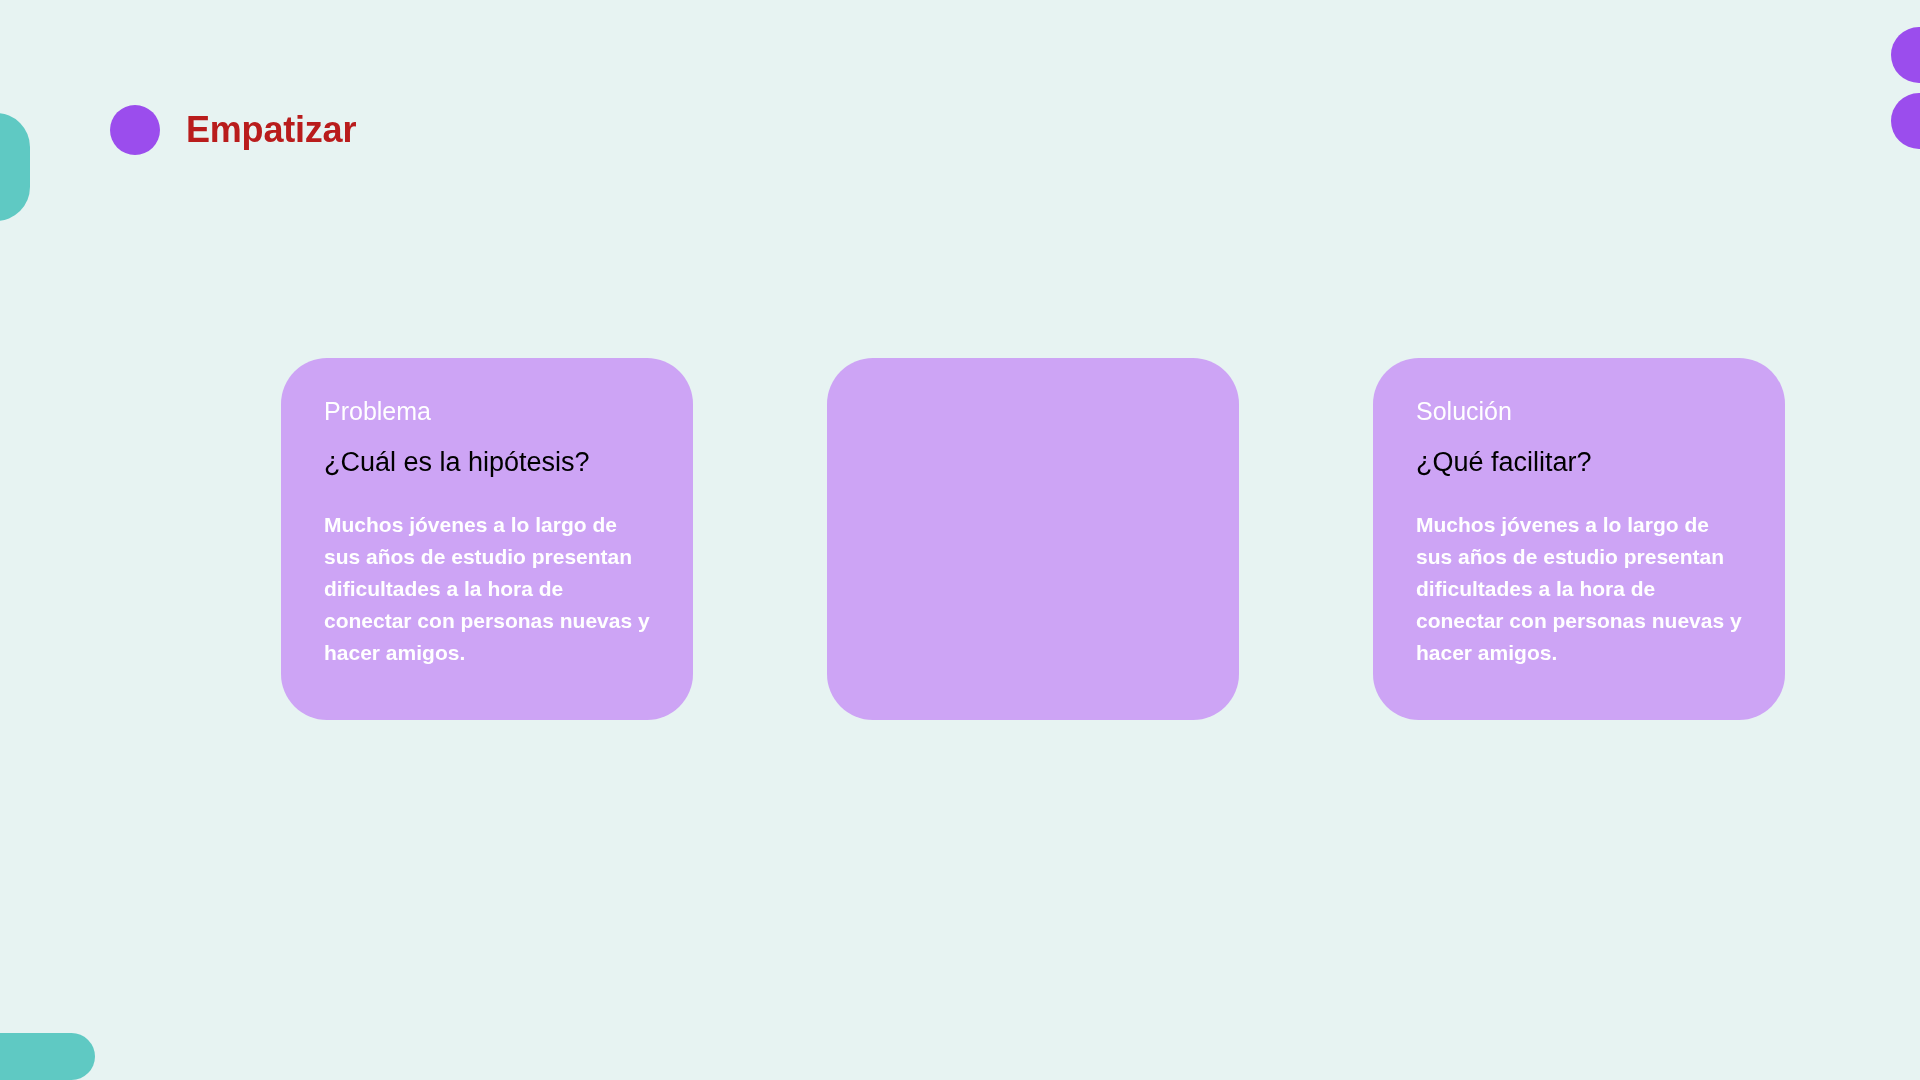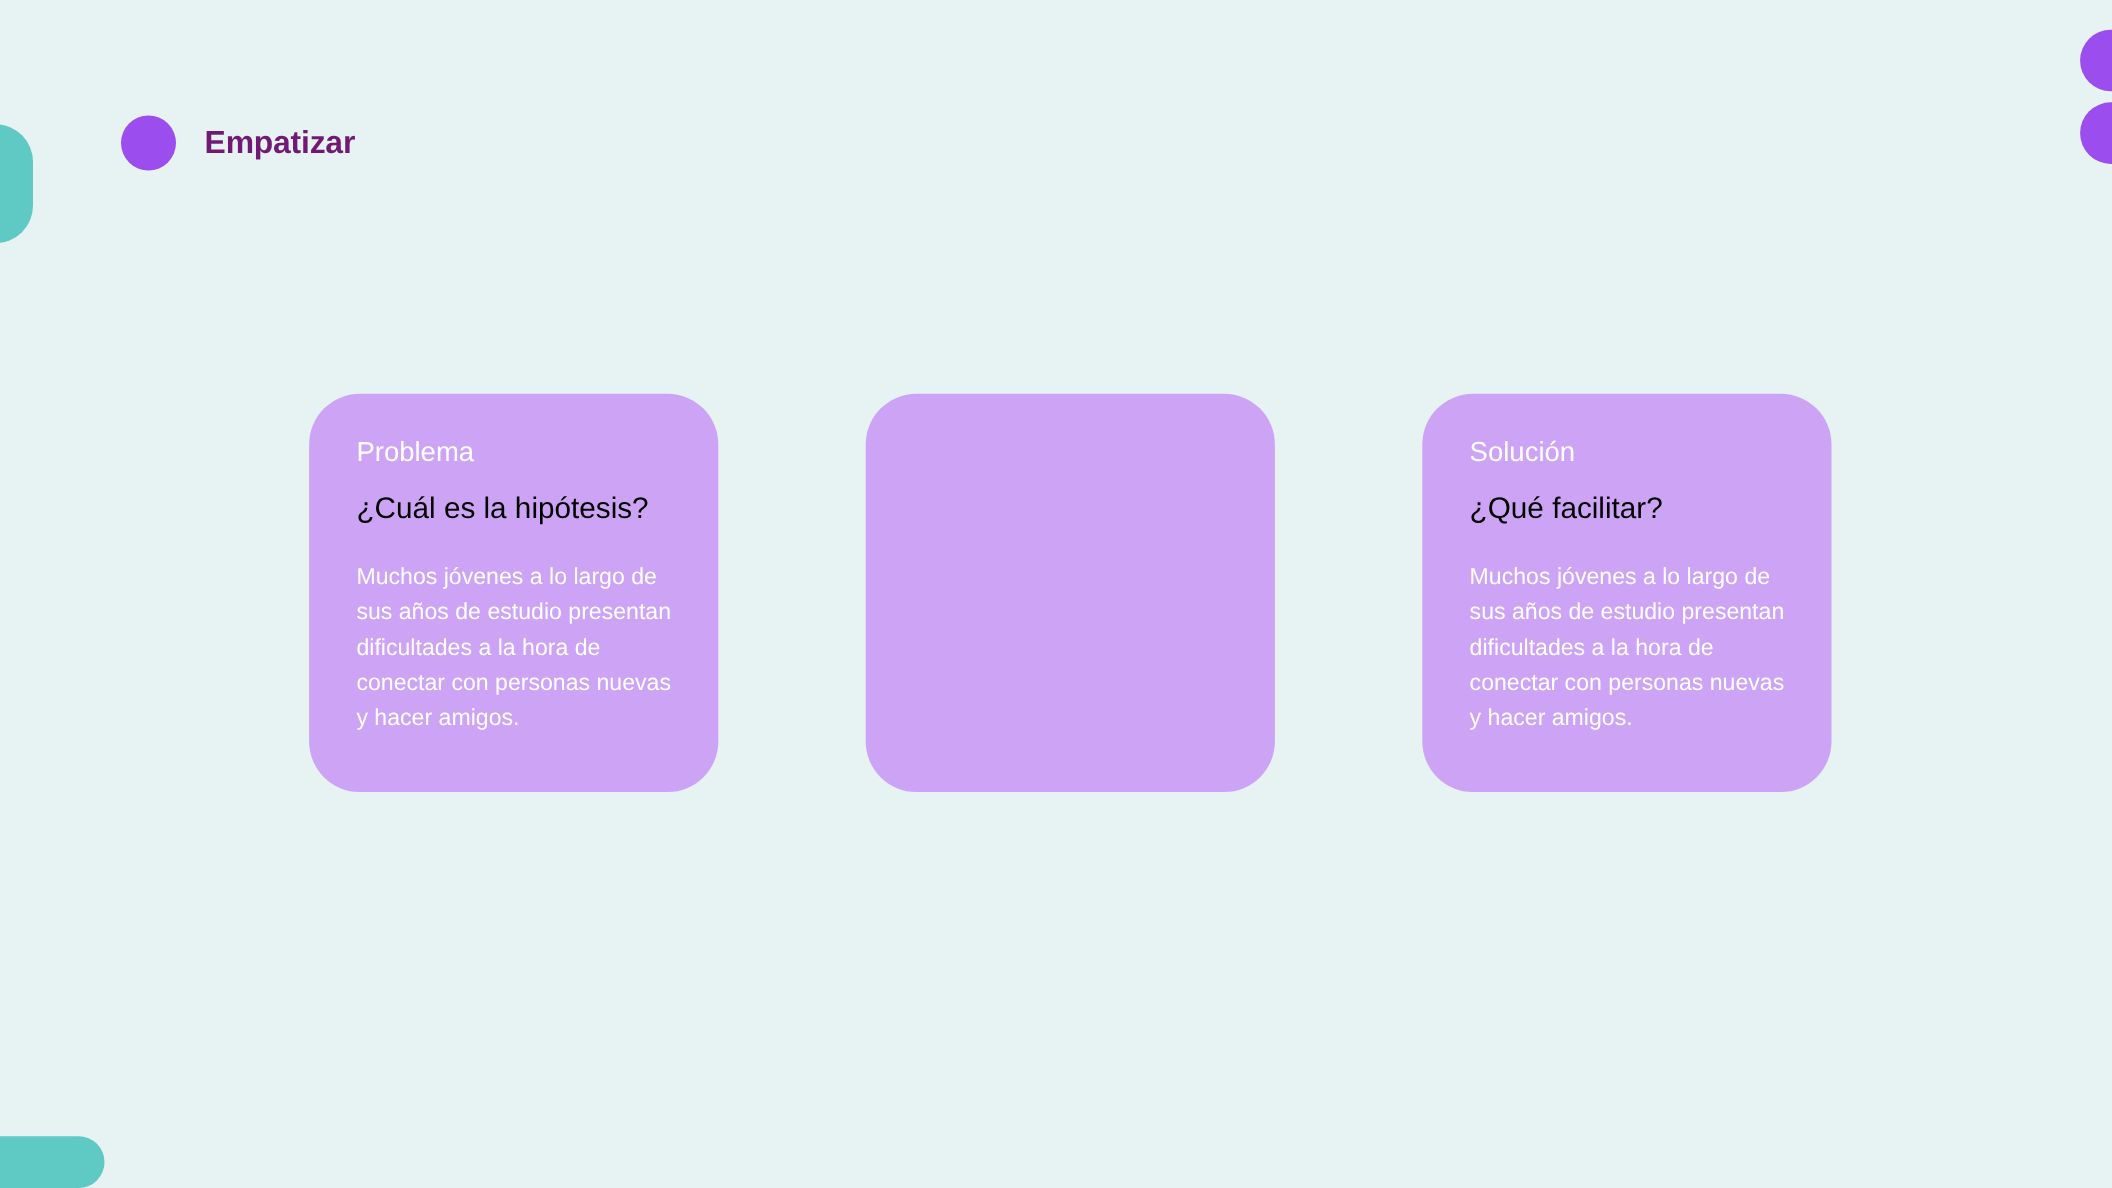--- a/index.html
+++ b/index.html
@@ -70,38 +70,38 @@
     gap: 26px;
   }
   .header-bullet {
     width: 50px;
     height: 50px;
     border-radius: 50%;
     background: #9b4ded;
     flex: 0 0 auto;
   }
   .header-title {
-    font-size: 29px;
+    font-size: 36px;
     font-weight: 700;
-    color: #701a75;
+    color: #b91c1c;
     letter-spacing: -0.2px;
     line-height: 1;
     white-space: nowrap;
   }
 
   
   .cards {
     position: absolute;
     left: 281px;
     top: 358px;
     display: flex;
     gap: 134px;
   }
   .card {
-    width: 372px;
+    width: 412px;
     height: 362px;
     background: #cda4f5;
     border-radius: 46px;
     box-sizing: border-box;
     padding: 38px 40px 0 43px;
   }
   .card-kicker {
     color: #ffffff;
     font-size: 25px;
     font-weight: 400;
@@ -111,21 +111,21 @@
   .card-question {
     color: #000000;
     font-size: 27px;
     font-weight: 400;
     line-height: 1.2;
     margin: 0 0 31px 0;
   }
   .card-body {
     color: #ffffff;
     font-size: 21px;
-    font-weight: 400;
+    font-weight: 700;
     line-height: 1.52;
     margin: 0;
   }
 </style>
 </head>
 <body>
 
 <div class="slide">
 
   <div class="deco-teal-left"></div>

